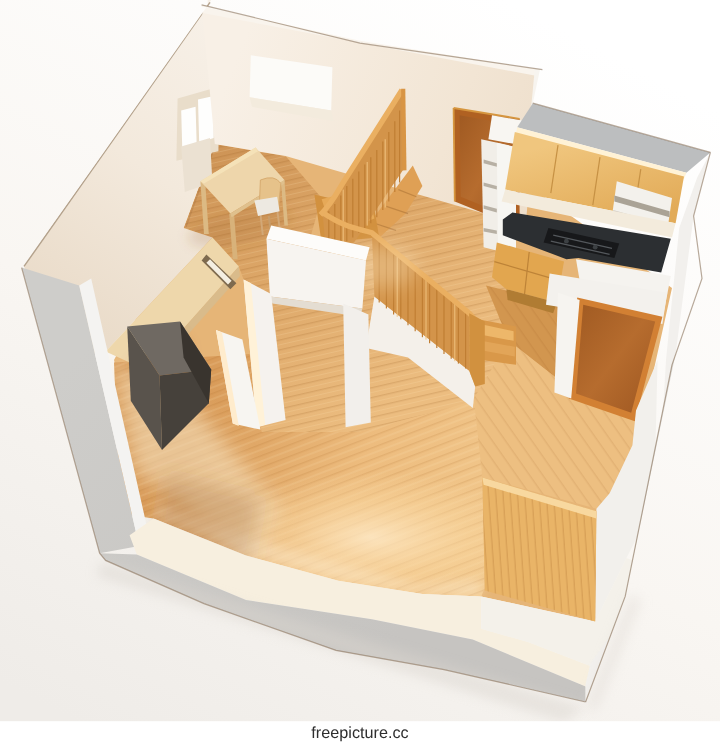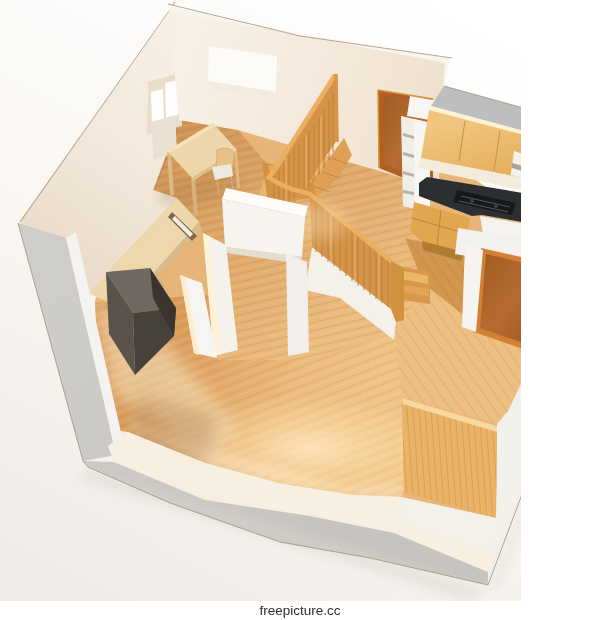--- a/index.html
+++ b/index.html
@@ -1,16 +1,16 @@
 <!DOCTYPE html>
 <html><head>
 <meta charset="utf-8">
 <style>
   html,body{margin:0;padding:0;background:#ffffff;}
-  .page{position:relative;width:521px;height:620px;overflow:hidden;font-family:"Liberation Sans",sans-serif;}
+  .page{position:relative;width:600px;height:620px;overflow:hidden;font-family:"Liberation Sans",sans-serif;}
   svg{display:block;}
 </style>
 </head>
 <body>
 <div class="page">
 <svg width="600" height="620" viewBox="0 0 600 620">
 <defs>
   <linearGradient id="bgGrad" gradientUnits="userSpaceOnUse" x1="420" y1="0" x2="100" y2="620">
     <stop offset="0" stop-color="#ffffff"></stop>
     <stop offset="0.55" stop-color="#f9f6f2"></stop>

